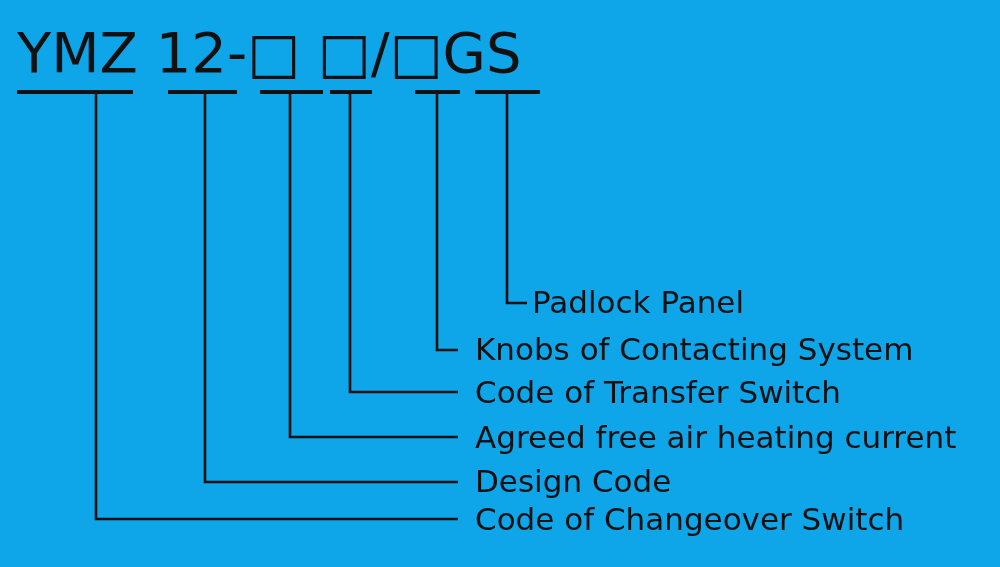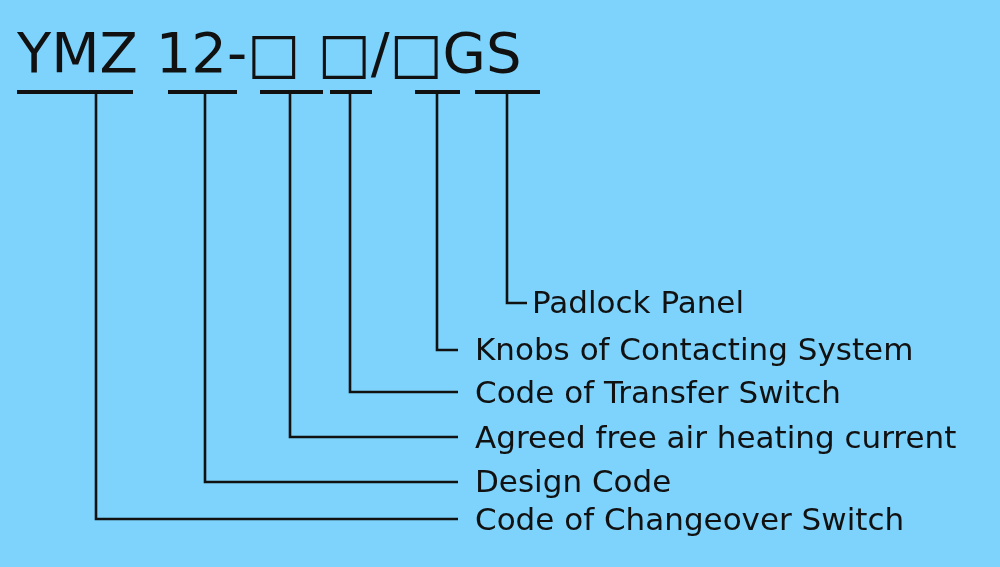--- a/index.html
+++ b/index.html
@@ -7,21 +7,21 @@
     padding: 0;
     background: #ffffff;
   }
   body {
     font-family: "DejaVu Sans", sans-serif;
   }
   #diagram-root {
     position: relative;
     width: 1000px;
     height: 567px;
-    background: #7dd3fc;
+    background: #0ea5e9;
     overflow: hidden;
   }
   svg.diagram-canvas {
     position: absolute;
     left: 0;
     top: 0;
     width: 1000px;
     height: 567px;
   }
   .code-text {

